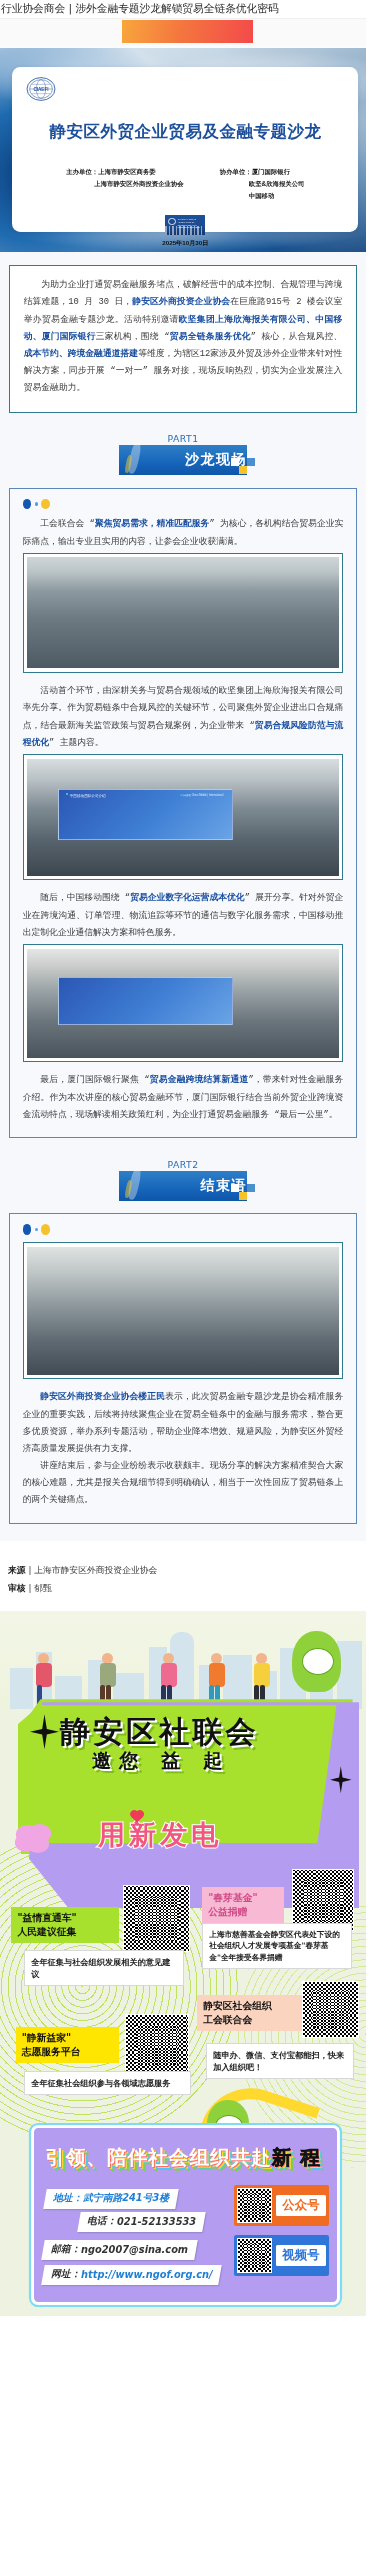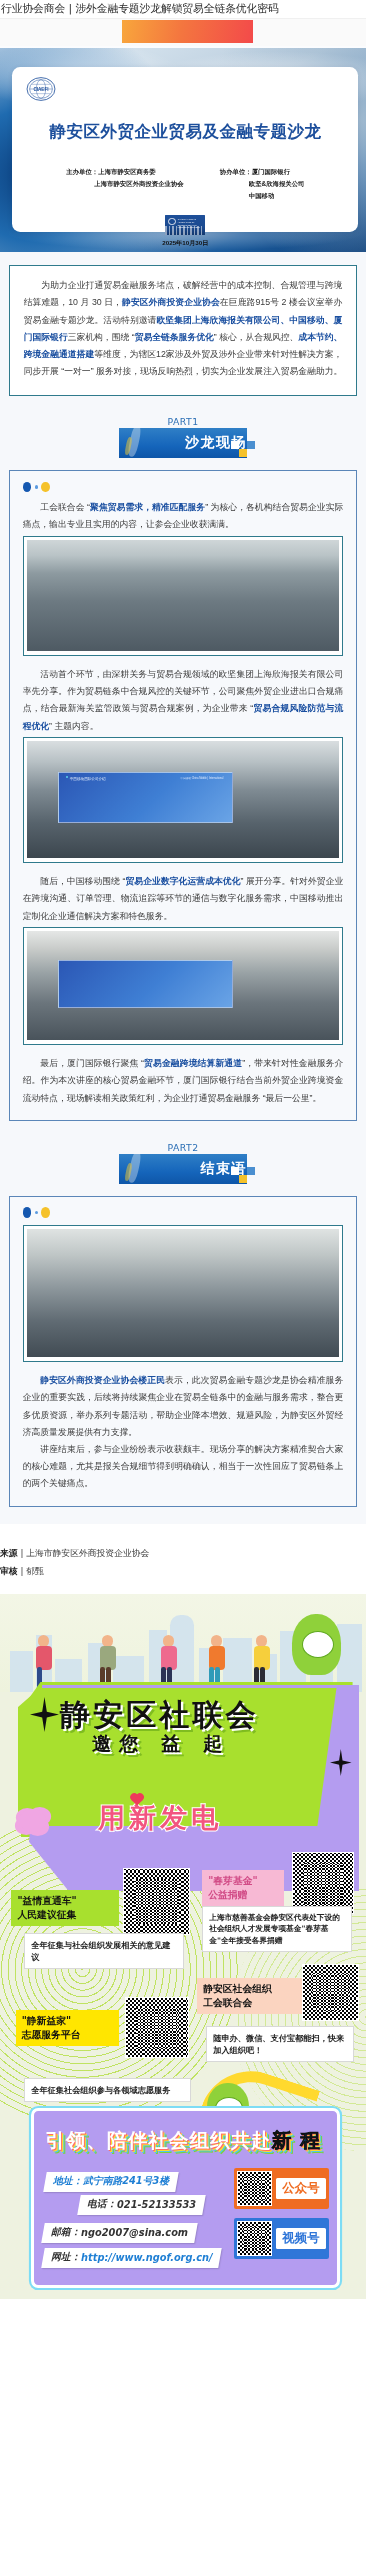--- a/index.html
+++ b/index.html
@@ -147,21 +147,21 @@
     background: #f7f9fc;
     border: 0.5px solid #5b86b8;
     padding: 10.3px 12.4px 13.4px;
   }
   p.body {
     font-size: 8.8px;
     line-height: 1.95;
     color: #3b3b3b;
     text-align: justify;
     text-indent: 2em;
-    font-family: Liberation Sans, sans-serif;
+    font-family: Liberation Mono, monospace;
   }
   .hl { color: #1a4fa0; font-weight: bold; }
   .dots { display: flex; align-items: center; gap: 3.1px; margin-bottom: 7.2px; }
   .dots i { display:block; border-radius:50%; }
   .dots .d1 { width: 8.8px; height: 10.3px; background:#1558b0; }
   .dots .d2 { width: 3.6px; height: 3.6px; background:#5b9ae0; }
   .dots .d3 { width: 8.8px; height: 10.3px; background:#f5c22b; }
 
   
   .part { text-align:center; padding: 7.2px 0 12.4px; background:#f6f8fb; }
@@ -213,21 +213,21 @@
     background: linear-gradient(135deg, #2b57b5 0%, #3f7fd4 55%, #6aa4e6 100%);
     border:1px solid rgba(240,240,240,.55);
   }
   .scr .sh { position:absolute; left:6%; top:8%; font-size:3.6px; color:#eaf3ff; }
   .scr .sd { position:absolute; left:4%; top:6%; width:2.1px;height:2.1px;border-radius:50%;background:#5ad0e8; }
   .scr .logo { position:absolute; right:5%; top:7%; font-size:2.6px; color:#dce9ff; }
 
   
   .credits { background:#fff; padding: 19.6px 0 13.4px 0; }
   .credits .row { font-size:8.8px; color:#3b3b3b; line-height:2.1; font-family:"DejaVu Sans",sans-serif;}
-  .credits .row b { color:#222; }
+  .credits .row b { color:#222;padding-left:8px; }
 
   
   .ad {
     position: relative;
     width: 371px;
     height: 705px;
     background: #eef2e0;
     overflow: hidden;
     font-family: "DejaVu Sans", sans-serif;
   }
@@ -620,21 +620,21 @@
     </div>
     <div class="qr" style="left:292px; top:258px; width:62px; height:62px;"></div>
     <div class="card-body" style="left:202px; top:312px; width:150px; font-size:7.7px;">上海市慈善基金会静安区代表处下设的社会组织人才发展专项基金"春芽基金"全年接受各界捐赠</div>
 
     <div class="card-lbl" style="left:15.5px; top:416px; width:103px; background:#ffe600;">
       <div>"静新益家"</div>
       <div>志愿服务平台</div>
     </div>
     <div class="qr" style="left:125px; top:403px; width:64px; height:61px;"></div>
 
-    <div class="card-body" style="left:24px; top:484px; width:167px;">全年征集社会组织参与各领域志愿服务</div>
+    <div class="card-body" style="left:24px; top:460px; width:167px;">全年征集社会组织参与各领域志愿服务</div>
 
     <div class="card-lbl" style="left:197px; top:384px; width:106px; background:#fbd4c0;">
       <div>静安区社会组织</div>
       <div>工会联合会</div>
     </div>
     <div class="qr" style="left:302px; top:370px; width:57px; height:57px;"></div>
     <div class="card-body" style="left:206px; top:432px; width:148px;">随申办、微信、支付宝都能扫，快来加入组织吧！</div>
 
     <div class="yellow-arrow" style="left:206px; top:479px;"></div>
     <div class="mascot" style="left:205px; top:489px; width:47px; height:54px;">

